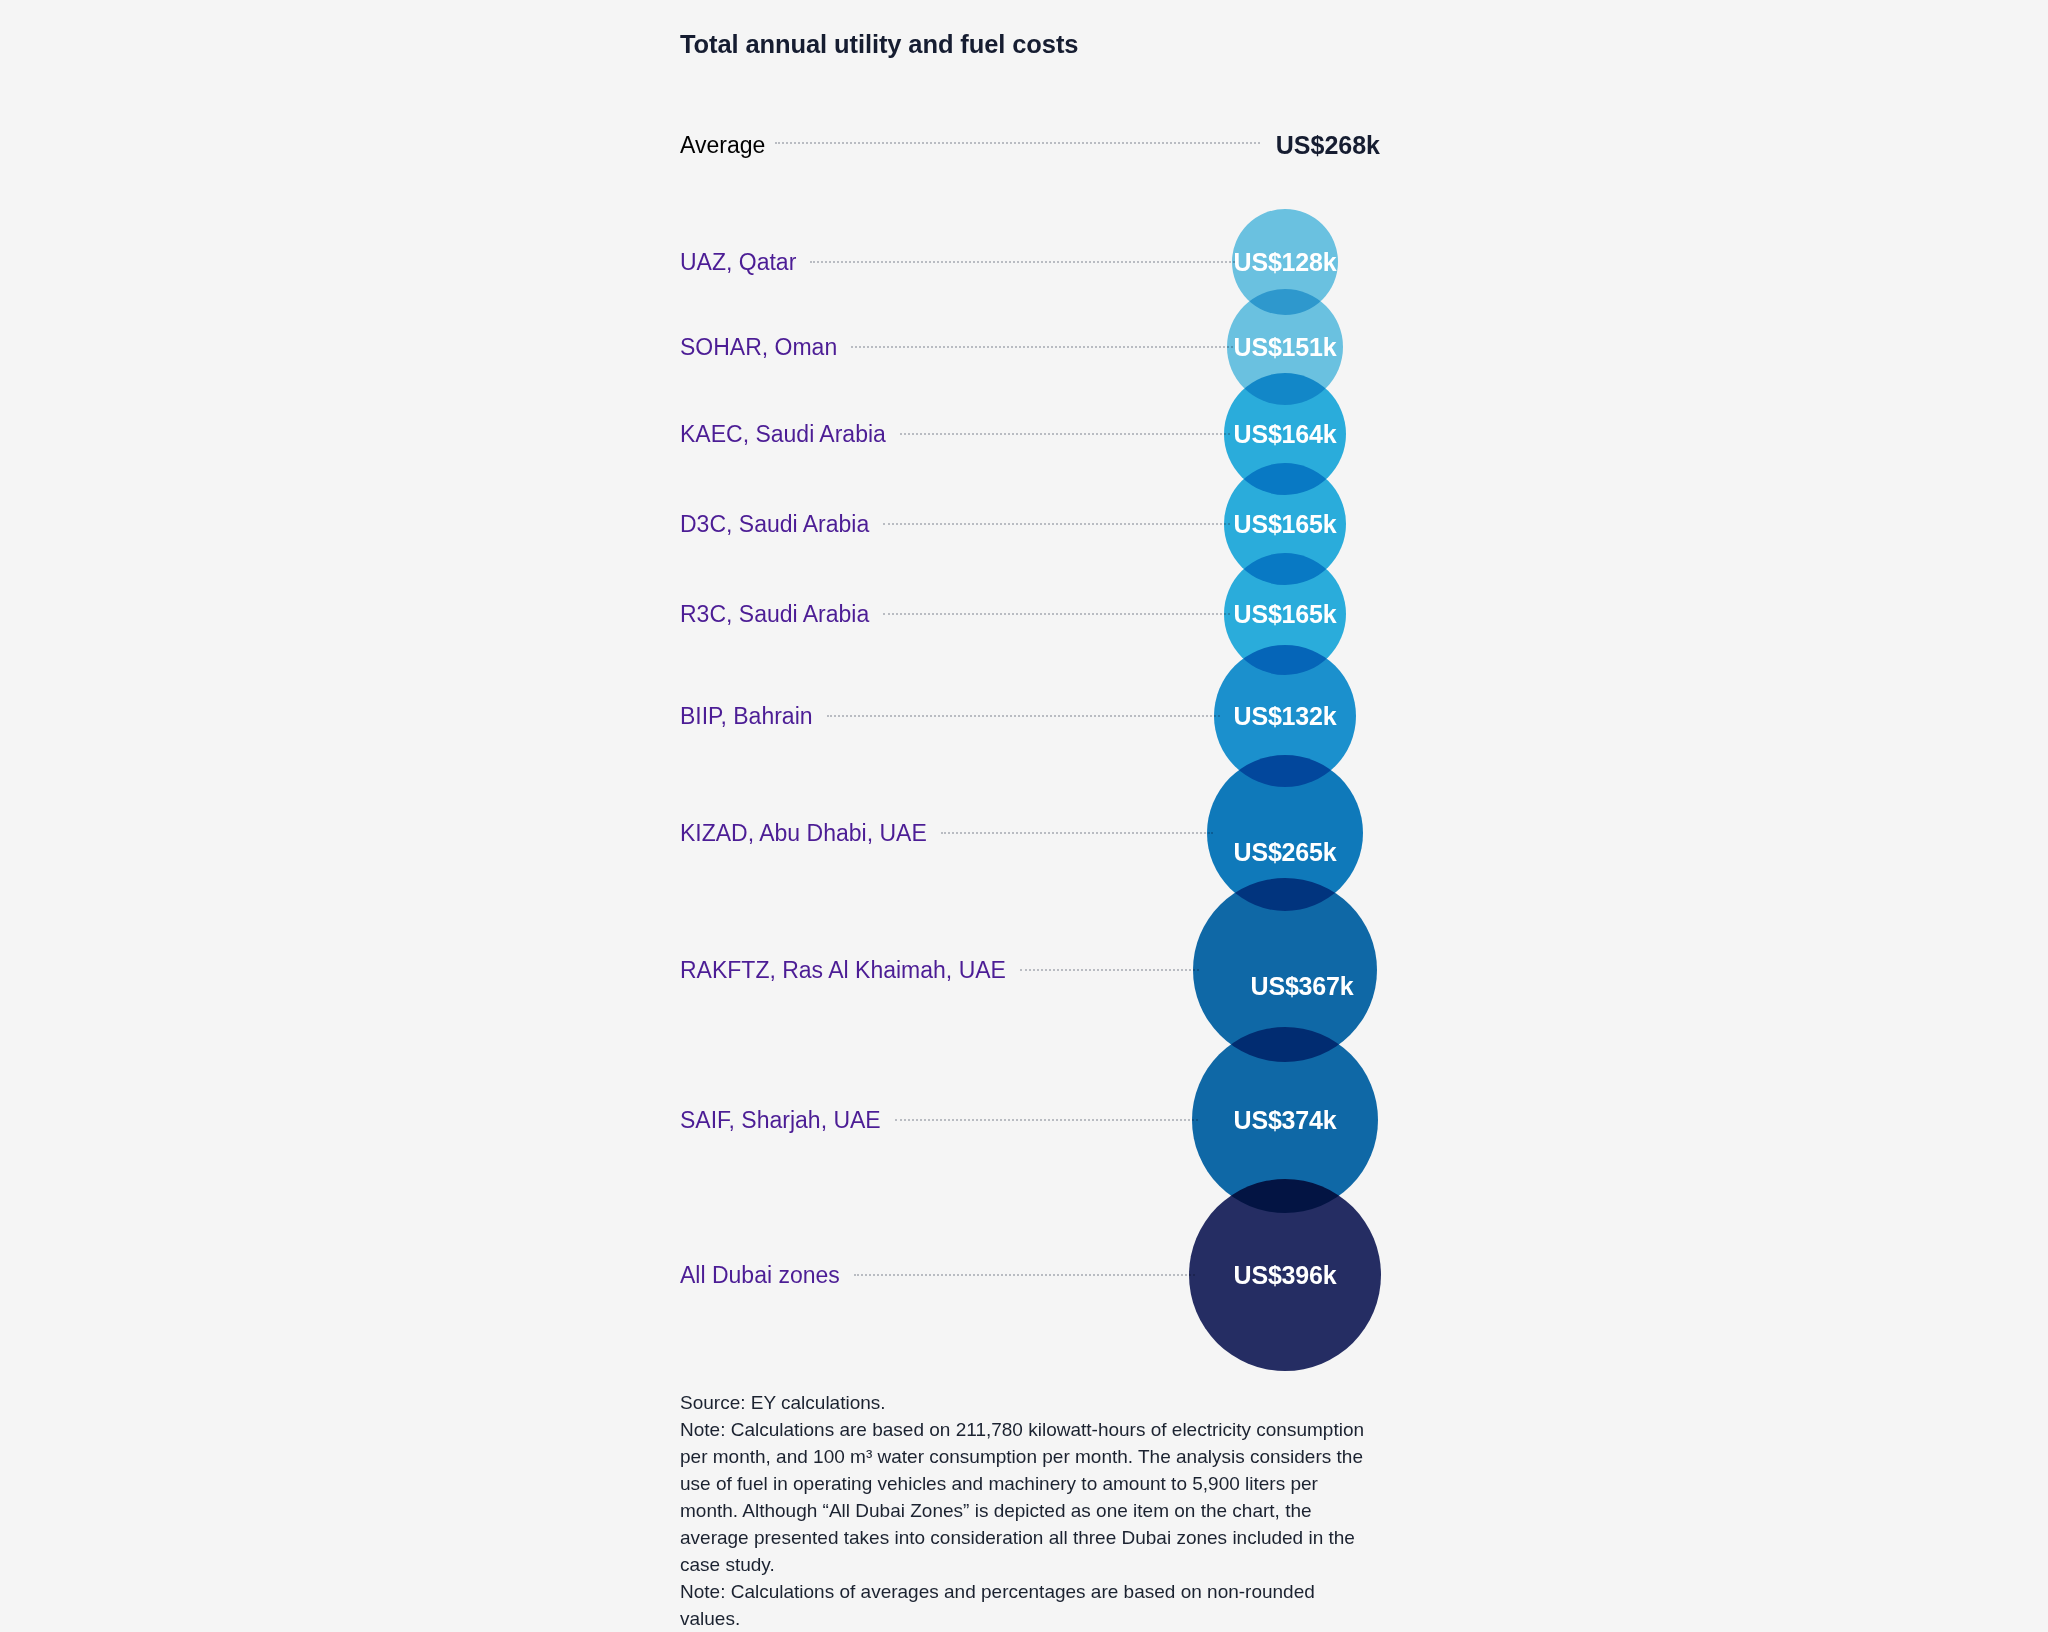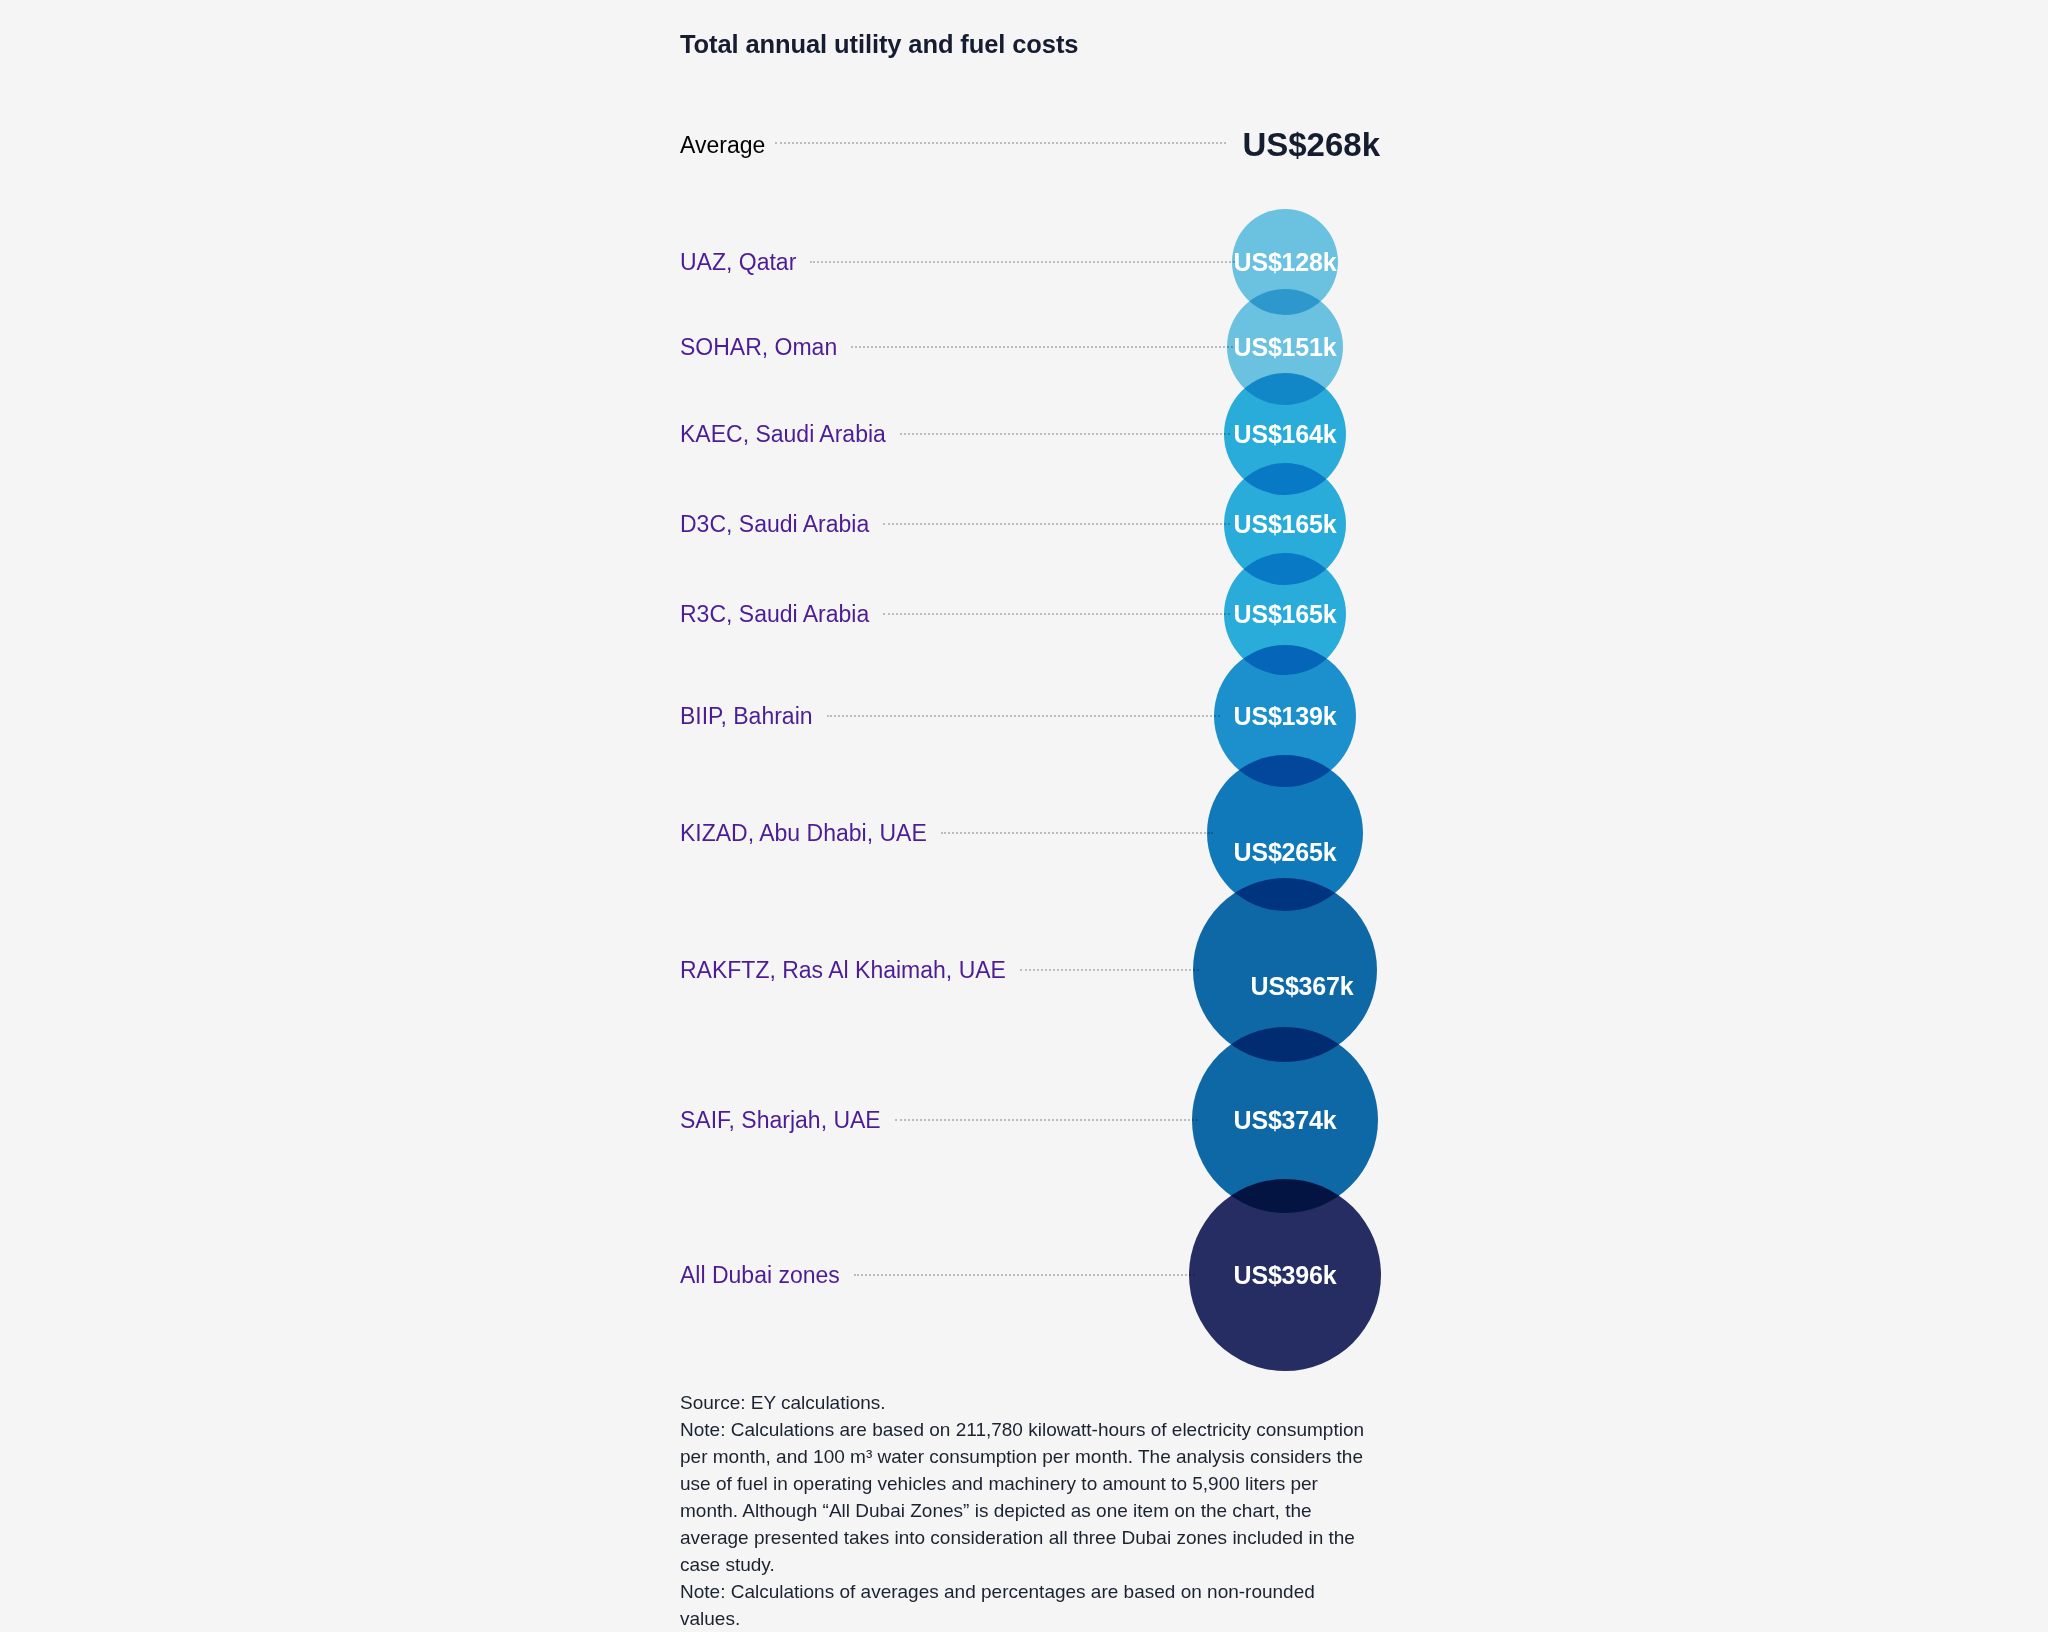--- a/index.html
+++ b/index.html
@@ -50,21 +50,21 @@
     white-space: nowrap;
     padding-right: 10px;
   }
   .avg-dots {
     flex: 1 1 auto;
     height: 2px;
     border-bottom: 2px dotted #b9bcc2;
     margin-bottom: 5px;
   }
   .avg-value {
-    font-size: 33px;
+    font-size: 25px;
     font-weight: bold;
     color: #161d31;
     white-space: nowrap;
     padding-left: 16px;
     text-align: right;
   }
 
   
   #chart {
     position: absolute;
@@ -167,21 +167,21 @@
       <div class="row" style="top: 614px;">
         <div class="lbl">R3C, Saudi Arabia</div>
         <div class="leader" style="left: 883.234px; width: 346.766px;"></div>
         <div class="bubble" style="left: 1285px; top: 0px; width: 122px; height: 122px; background: rgb(43, 179, 228); z-index: 14;"></div>
         <div class="bubble-text" style="left: 1285px; top: 0px;">US$165k</div>
       </div>
       <div class="row" style="top: 716px;">
         <div class="lbl">BIIP, Bahrain</div>
         <div class="leader" style="left: 826.562px; width: 393.438px;"></div>
         <div class="bubble" style="left: 1285px; top: 0px; width: 142px; height: 142px; background: rgb(28, 150, 214); z-index: 15;"></div>
-        <div class="bubble-text" style="left: 1285px; top: 0px;">US$139k</div>
+        <div class="bubble-text" style="left: 1285px; top: 0px;">US$132k</div>
       </div>
       <div class="row" style="top: 833px;">
         <div class="lbl">KIZAD, Abu Dhabi, UAE</div>
         <div class="leader" style="left: 940.734px; width: 272.266px;"></div>
         <div class="bubble" style="left: 1285px; top: 0px; width: 156px; height: 156px; background: rgb(15, 126, 194); z-index: 16;"></div>
         <div class="bubble-text" style="left: 1285px; top: 0px; margin-top: 19px;">US$265k</div>
       </div>
       <div class="row" style="top: 970px;">
         <div class="lbl">RAKFTZ, Ras Al Khaimah, UAE</div>
         <div class="leader" style="left: 1019.94px; width: 179.062px;"></div>

